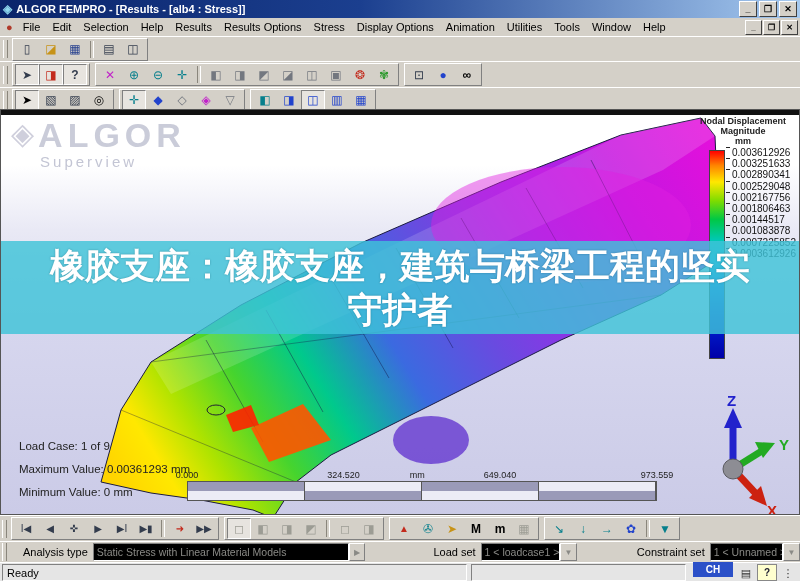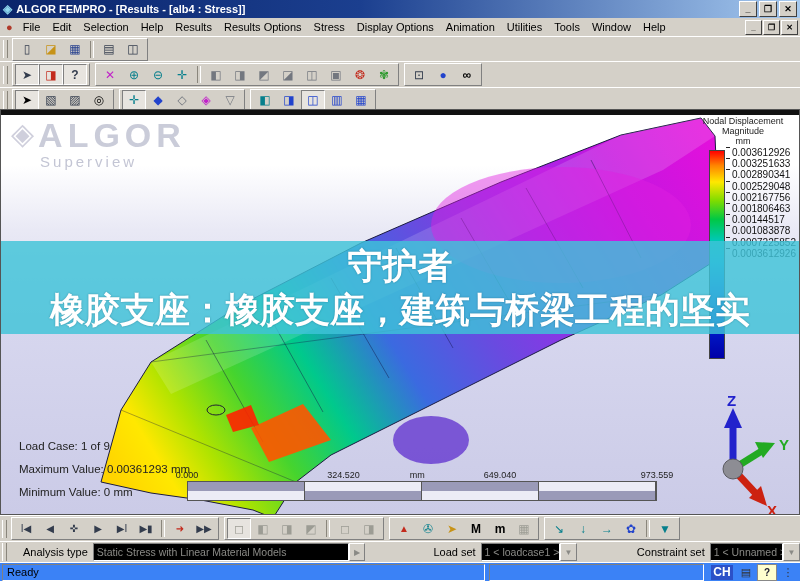--- a/index.html
+++ b/index.html
@@ -38,21 +38,21 @@
   
   .viewport{position:absolute;left:0;top:109px;width:798px;height:404px;border:1px solid #555;
             background:linear-gradient(180deg,#ffffff 0px,#ffffff 55px,#e9e9f5 120px,#d6d6ee 220px,#cbcbe7 404px);
             overflow:hidden}
   .vp-topstrip{position:absolute;left:0;top:0;width:100%;height:5px;background:#111}
   .logo{position:absolute;left:10px;top:9px;display:flex;align-items:flex-start}
   .logo .mark{font-size:30px;color:#cfcfdc;margin-right:4px;line-height:30px}
   .logo .lname{font-size:34px;font-weight:bold;color:#caccd9;letter-spacing:5px;line-height:32px}
   .logo .lsub{font-size:15px;color:#c3c5d4;letter-spacing:3px;margin:2px 0 16px 2px}
   .legend{position:absolute;left:688px;top:6px;width:108px;font-size:9px;color:#222;text-align:center}
-  .legend .lt{font-weight:normal;line-height:10px}
+  .legend .lt{font-weight:bold;line-height:10px}
   .lbar{position:absolute;left:20px;top:34px;width:14px;height:207px;border:1px solid #444;
         background:linear-gradient(180deg,#f00 0%,#ff8400 7%,#ffe800 15%,#7fdc00 24%,#00c845 33%,
                    #00c8b4 43%,#00a8e0 54%,#0062e8 66%,#0026d8 80%,#0000a8 100%)}
   .lrows{position:absolute;left:37px;top:31px;text-align:left}
   .lg-row{height:11.2px;font-size:10px;color:#111;display:flex;align-items:flex-start;white-space:nowrap}
   .lg-row .tick{display:inline-block;width:4px;height:1px;background:#222;margin-right:2px}
   .band{position:absolute;left:0;top:131px;width:100%;height:93px;background:rgba(62,195,216,.82);
         display:flex;flex-direction:column;justify-content:center;z-index:5}
   .band .bl{color:#fff;font-weight:900;font-size:35px;line-height:44px;text-align:center;
             text-shadow:0 0 2px rgba(0,70,90,.45);font-family:"Liberation Sans",sans-serif}
@@ -68,28 +68,28 @@
   
   .bottombar{position:absolute;left:0;top:515px;width:100%;height:25px;background:#d4d0c8;
              border-top:1px solid #fff;display:flex;align-items:center}
   .ctrlbar{position:absolute;left:0;top:541px;width:100%;height:20px;background:#d4d0c8;
            display:flex;align-items:center;font-size:11px;border-top:1px solid #fff}
   .lbl{margin:0 5px 0 14px;white-space:nowrap}
   .combo{display:flex;align-items:center;height:16px;border:1px solid;border-color:#808080 #fff #fff #808080;
          background:#000000;color:#8a8a86;font-size:10.5px;padding:0 3px;white-space:nowrap;overflow:hidden}
   .combo-btn{width:15px;height:16px;background:#d4d0c8;border:1px solid;border-color:#fff #808080 #808080 #fff;
              display:flex;align-items:center;justify-content:center;font-size:8px;color:#8a8a86}
-  .statusbar{position:absolute;left:0;top:562px;width:100%;height:19px;background:#3b82f6;
-             display:flex;align-items:center;font-size:11px;border-top:1px solid #fff;padding:0 2px;box-sizing:border-box}
+  .statusbar{position:absolute;left:0;top:562px;width:100%;height:19px;background:#e5e5e5;
+             display:flex;align-items:flex-end;font-size:11px;border-top:1px solid #fff;padding:0 2px;box-sizing:border-box}
   .spanel{height:15px;border:1px solid;border-color:#808080 #fff #fff #808080;display:flex;
           align-items:center;padding:0 4px;margin-right:4px}
   .s-ready{flex:1}
   .s-prog{width:205px}
-  .badge-ch{width:22px;height:15px;background:#2b50c8;color:#fff;font-size:12px;font-weight:bold;
-            display:flex;align-items:center;justify-content:center;margin:12px 3px}
+  .badge-ch{width:40px;height:15px;background:#2b50c8;color:#fff;font-size:10px;font-weight:bold;
+            display:flex;align-items:center;justify-content:center;margin:4px 3px}
   .s-ico{width:18px;height:15px;display:flex;align-items:center;justify-content:center;font-size:11px;color:#333;margin:0 1px}
   .help-ico{background:#ffffcf;border:1px solid #888;font-weight:bold;font-size:10px;color:#223}
 </style>
 </head>
 <body>
 
 <div class="titlebar">
   <span class="app-ico">◈</span>
   <span class="ttext">ALGOR FEMPRO - [Results - [alb4 : Stress]]</span>
   <span class="winbtn">_</span>
@@ -263,22 +263,22 @@
           <span>0.0007225852</span>
         </div>
       <div class="lg-row">
           <span class="tick"></span>
           <span>0.0003612926</span>
         </div>
     </div>
   </div>
 
   <div class="band">
+    <div class="bl">橡胶支座：橡胶支座，建筑与桥梁工程的坚实</div>
     <div class="bl">守护者</div>
-    <div class="bl">橡胶支座：橡胶支座，建筑与桥梁工程的坚实</div>
   </div>
 
   <div class="results">
     <div>Load Case:  1 of 9</div>
     <div>Maximum Value: 0.00361293 mm</div>
     <div>Minimum Value: 0 mm</div>
   </div>
 
   <div class="ruler">
     <div class="rlabels">

